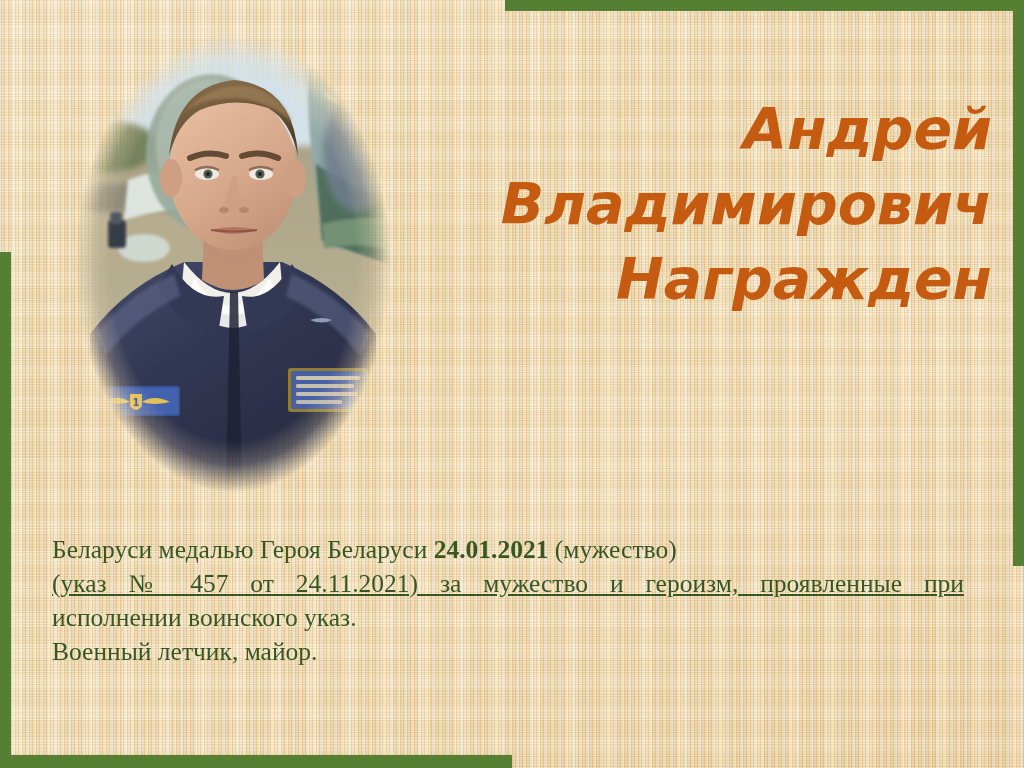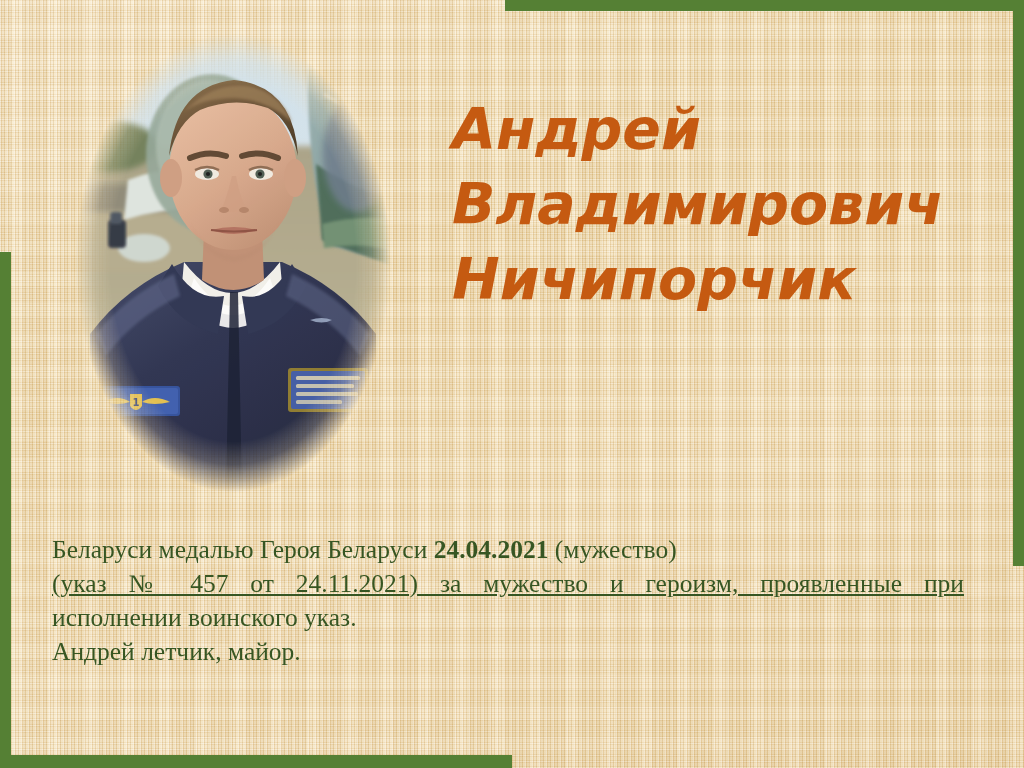--- a/index.html
+++ b/index.html
@@ -103,21 +103,21 @@
                    rgba(0,0,0,0.25) 96%, rgba(0,0,0,0) 100%);
   }
   .photo-svg { display: block; width: 100%; height: 100%; }
 
   
   .title {
     position: absolute;
     left: 452px;
     top: 92px;
     width: 540px;
-    text-align: left;
+    text-align: right;
     font-family: "DejaVu Sans", "Liberation Sans", sans-serif;
     font-weight: bold;
     font-style: italic;
     font-size: 57px;
     line-height: 1.32;
     color: #C55A11;
     letter-spacing: 0px;
   }
   .title-line { display: block; white-space: nowrap; }
 
@@ -273,23 +273,23 @@
         <path d="M238 286 q12 -4 22 0 q-10 5 -22 0 z" fill="#98a6c4" opacity="0.9"></path>
 
         <rect x="0" y="0" width="322" height="458" fill="#d8c7a4" opacity="0.05"></rect>
       </svg>
     </div>
   </div>
 
   <div class="title">
     <span class="title-line">Андрей</span>
     <span class="title-line">Владимирович</span>
-    <span class="title-line">Ничипорчик</span>
+    <span class="title-line">Награжден</span>
   </div>
 
   <div class="caption">
-    <span class="caption-line"><span>Беларуси медалью Героя Беларуси </span><b>24.04.2021</b><span> (мужество)</span></span>
+    <span class="caption-line"><span>Беларуси медалью Героя Беларуси </span><b>24.01.2021</b><span> (мужество)</span></span>
     <span class="caption-line justified">(указ № 457 от 24.11.2021) за мужество и героизм, проявленные при</span>
     <span class="caption-line">исполнении воинского указ.</span>
-    <span class="caption-line">Андрей летчик, майор.</span>
+    <span class="caption-line">Военный летчик, майор.</span>
   </div>
 
 </div>
 
 </body></html>

